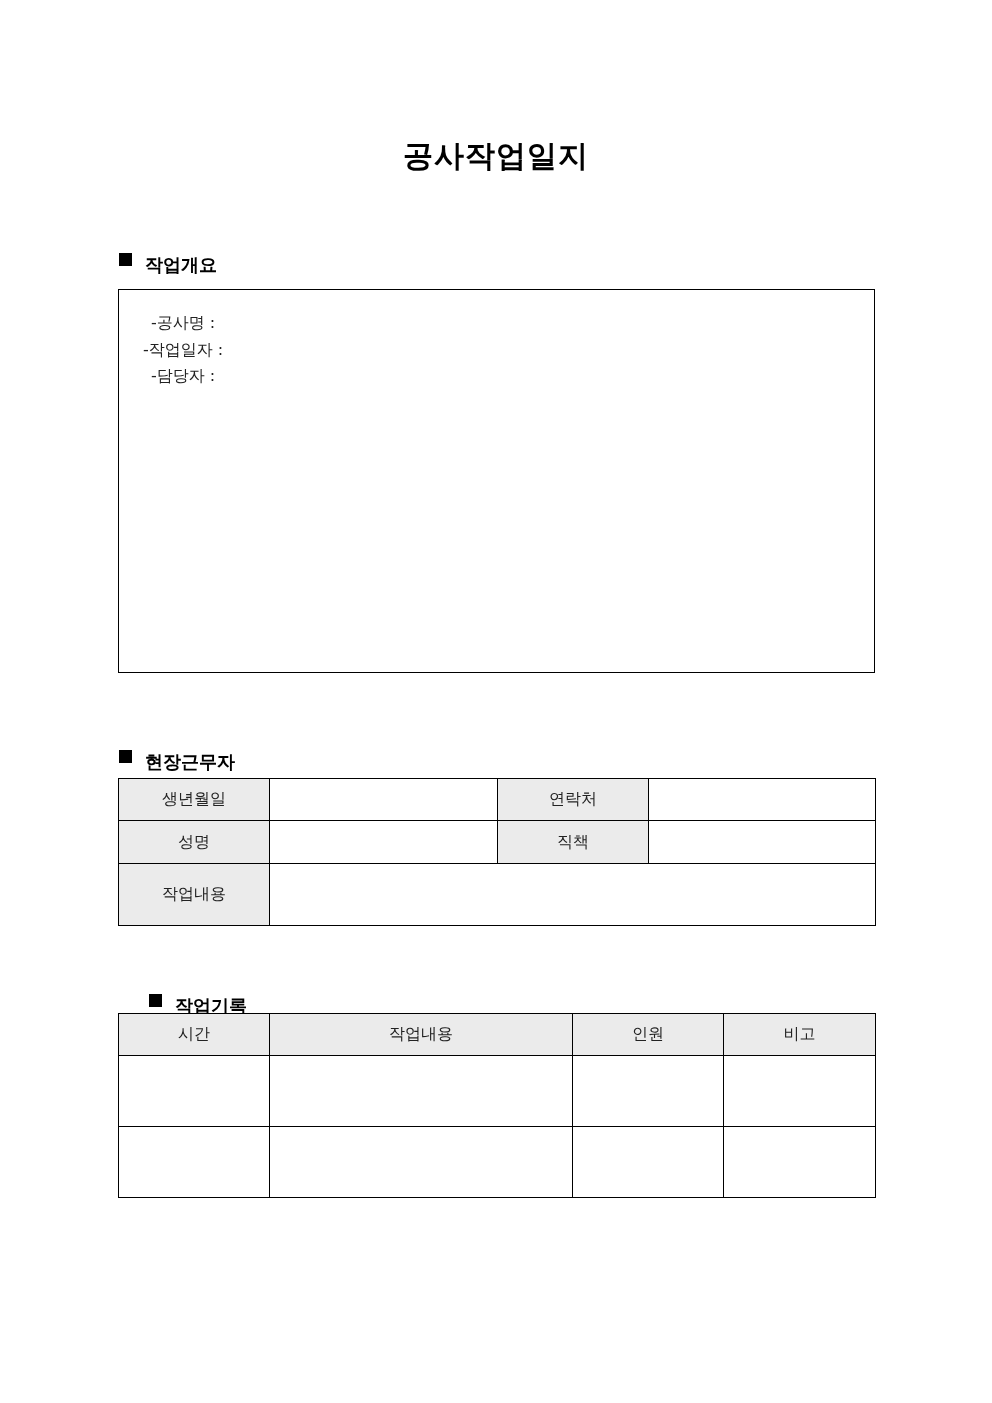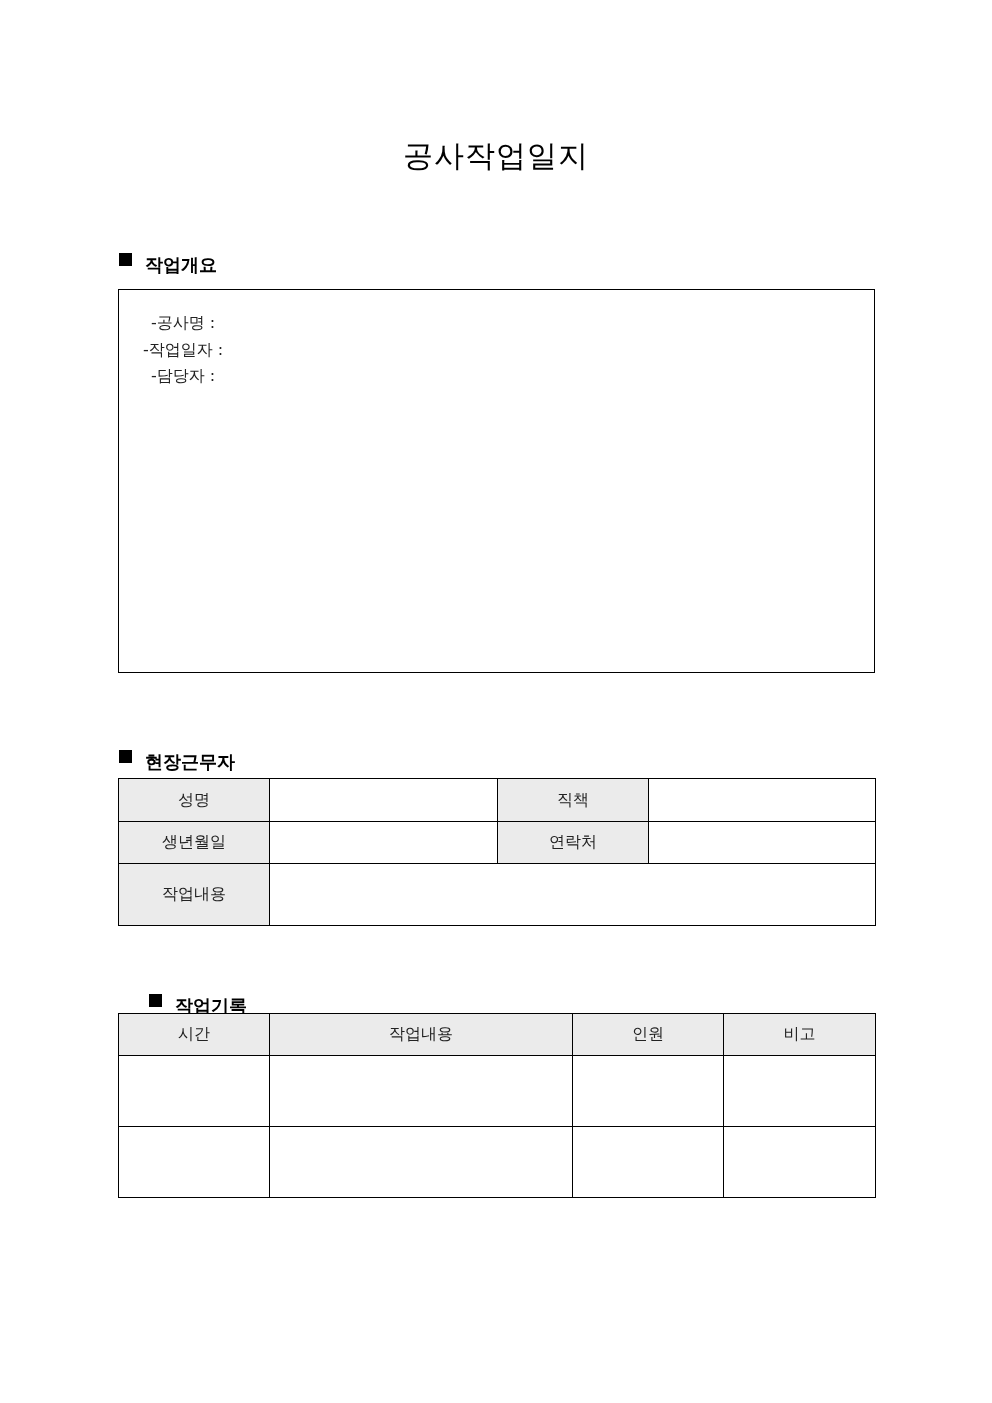--- a/index.html
+++ b/index.html
@@ -3,21 +3,21 @@
   <meta charset="utf-8">
   <style>
     html, body { margin: 0; padding: 0; background: #ffffff; }
     body {
       width: 992px; height: 1403px; position: relative; overflow: hidden;
       font-family: "DejaVu Sans", "Liberation Sans", sans-serif;
       color: #111111;
     }
     .doc-title {
       position: absolute; left: 0; width: 992px; top: 136px;
-      text-align: center; font-size: 30px; font-weight: normal; letter-spacing: 1px;
+      text-align: center; font-size: 30px; font-weight: bold; letter-spacing: 1px;
       color: #000;
     }
     .section-heading {
       position: absolute; left: 119px; height: 24px;
       display: flex; font-size: 18px; font-weight: bold; color: #000;
     }
     .section-heading .bullet {
       display: inline-block; width: 13px; height: 13px; background: #000; margin-right: 13px;
     }
     .overview-box {
@@ -61,30 +61,30 @@
   <span>현장근무자</span>
 </div>
 <table class="grid" style="top:778px;">
   <colgroup>
     <col style="width:151px">
       <col style="width:228px">
       <col style="width:151px">
       <col style="width:227px">
   </colgroup>
   <tbody>
-      <tr style="height:43px;">
+      <tr style="height:42px;">
+    <td class="label-cell">생년월일</td>
+    <td class="value-cell"></td>
+    <td class="label-cell">연락처</td>
+    <td class="value-cell"></td>
+  </tr>
+  <tr style="height:43px;">
     <td class="label-cell">성명</td>
     <td class="value-cell"></td>
     <td class="label-cell">직책</td>
-    <td class="value-cell"></td>
-  </tr>
-  <tr style="height:42px;">
-    <td class="label-cell">생년월일</td>
-    <td class="value-cell"></td>
-    <td class="label-cell">연락처</td>
     <td class="value-cell"></td>
   </tr>
   <tr style="height:62px;">
     <td class="label-cell">작업내용</td>
     <td class="value-cell" colspan="3"></td>
   </tr>
 </tbody>
   </table>
 
 <div class="section-heading" style="top:994px;padding-left:30px;">

